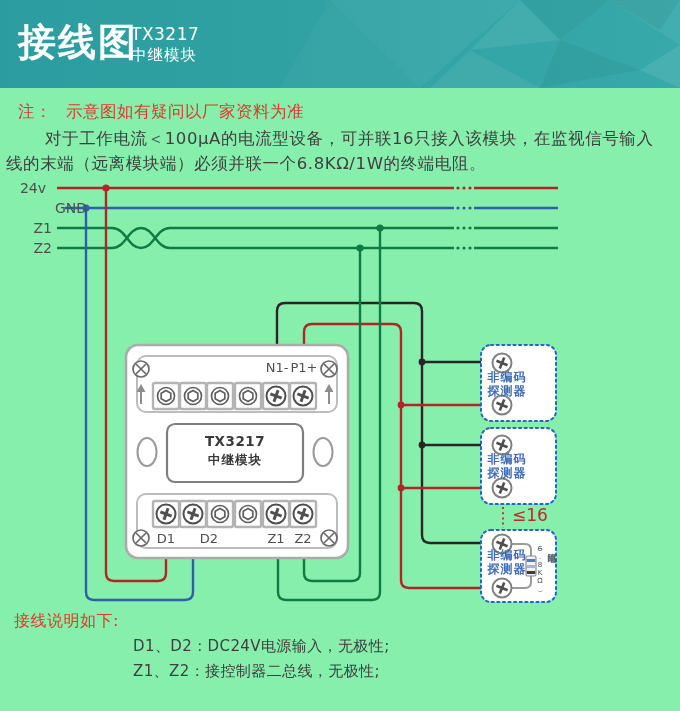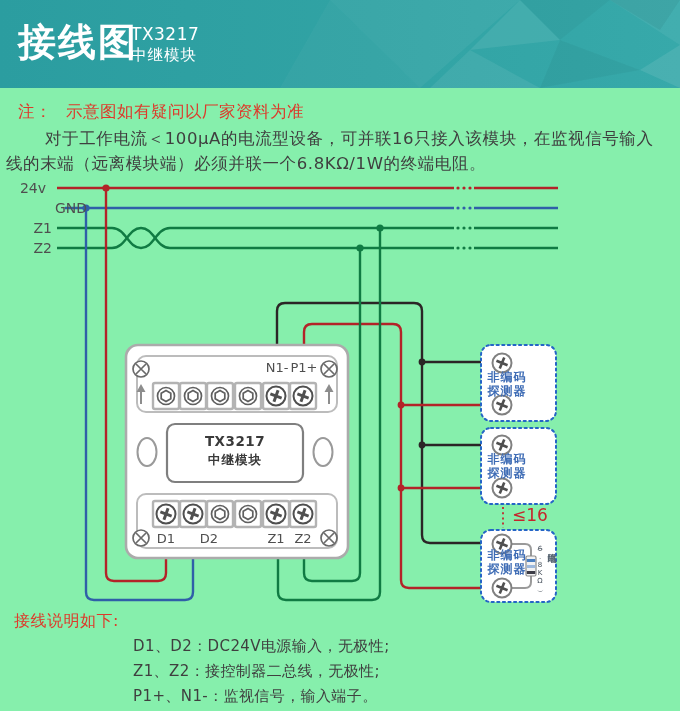--- a/index.html
+++ b/index.html
@@ -260,15 +260,14 @@
     <div>非编码</div>
     <div>探测器</div>
   </div>
   <div class="lbl count">≤16</div>
   <div class="vtxt res-val">（6.8KΩ）</div>
   <div class="vtxt res-lab">终端电阻</div>
 
   <div class="lbl ins-head">接线说明如下:</div>
   <div class="lbl ins" style="top:637px;">D1、D2：DC24V电源输入，无极性;</div>
   <div class="lbl ins" style="top:662px;">Z1、Z2：接控制器二总线，无极性;</div>
-  <div class="lbl ins" style="top:687px;">P1+、N1-：监视信号，输入端子。</div>
 
 </div>
 
 </body></html>

